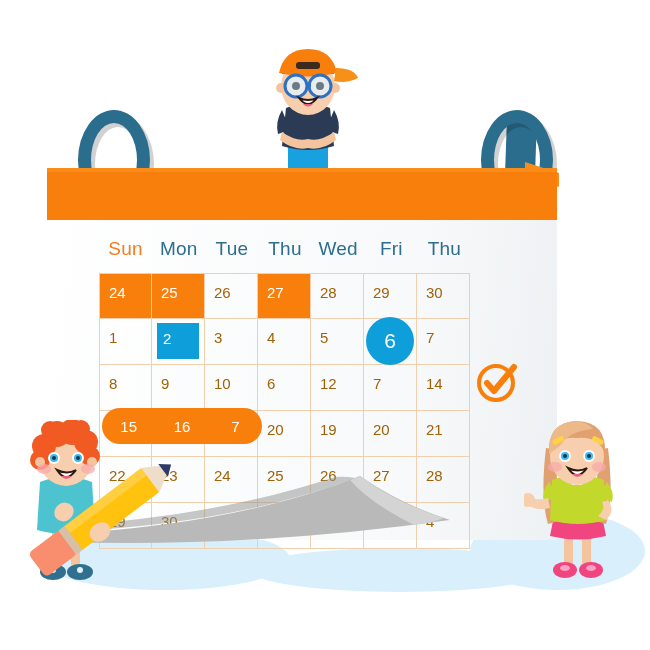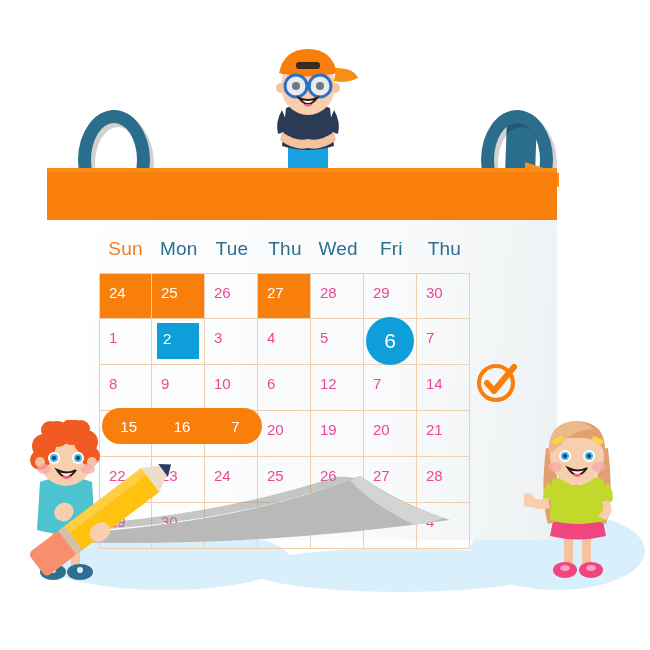--- a/index.html
+++ b/index.html
@@ -46,21 +46,21 @@
   .weekday{flex:1;text-align:center;font-size:19px;color:#2d6e8e;font-weight:400;letter-spacing:.2px;}
   .weekday.sun{color:#f47b20;}
 
   
   .grid{position:absolute;left:99px;top:273px;width:371px;height:238px;
         display:grid;grid-template-columns:repeat(7,53px);grid-template-rows:repeat(6,46px);}
   .cell{position:relative;border-right:1px solid #f0cfae;border-bottom:1px solid #f0cfae;
         box-sizing:border-box;}
   .cell:nth-child(7n+1){border-left:1px solid #f0cfae;}
   .cell:nth-child(-n+7){border-top:1px solid #f0cfae;}
-  .num{position:absolute;left:9px;top:11px;font-size:15px;color:#ec4899;line-height:1;}
+  .num{position:absolute;left:9px;top:11px;font-size:15px;color:#a16207;line-height:1;}
   .cell.fill-orange{background:#f97f0c;}
   .cell.fill-orange .num{color:#ffffff;}
   .blue-sq{position:absolute;left:3px;top:2px;width:46px;height:40px;background:#0e9fdb;
            border:2px solid #ffffff;box-sizing:border-box;}
   .blue-sq .num{left:6px;top:8px;color:#ffffff;}
   .circle6{position:absolute;left:2px;top:-2px;width:48px;height:48px;border-radius:50%;
            background:#0e9fdb;display:flex;align-items:center;justify-content:center;
            font-size:21px;color:#ffffff;}
   .pill{position:absolute;left:102px;top:408px;width:160px;height:36px;border-radius:18px;
         background:#f97f0c;display:flex;align-items:center;justify-content:space-between;}

